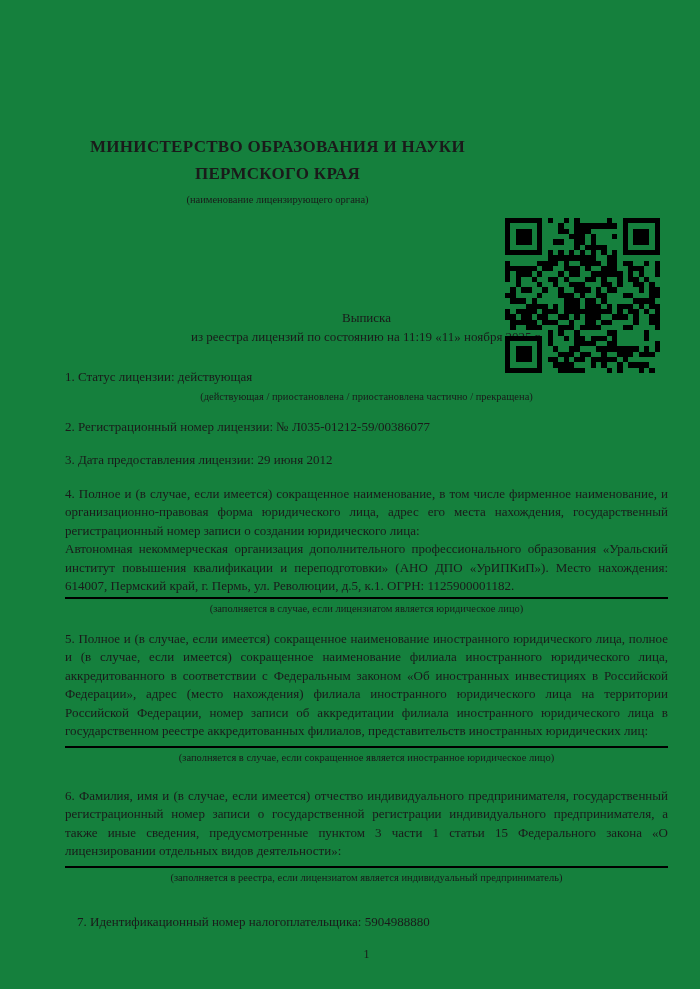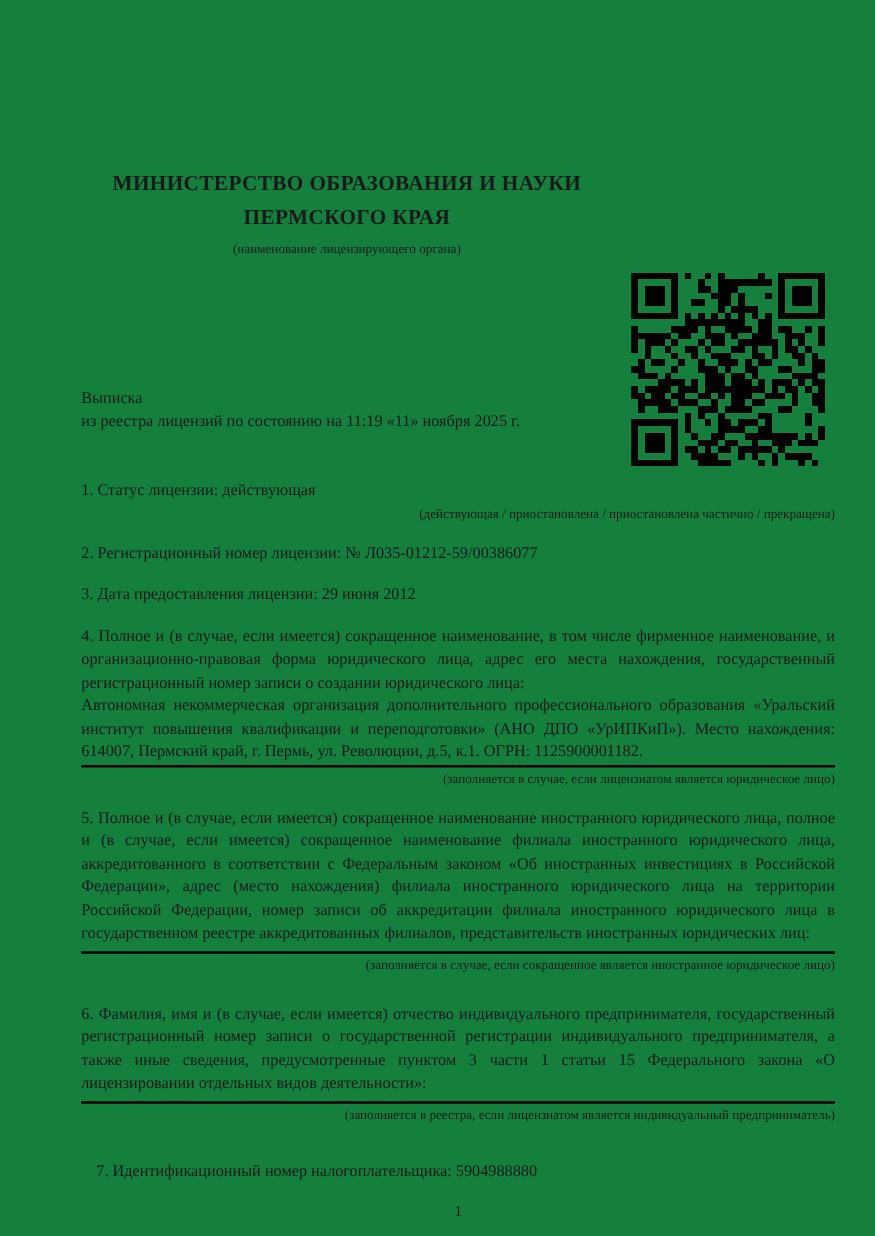--- a/index.html
+++ b/index.html
@@ -37,31 +37,32 @@
   }
   .small-caption {
     font-size: 10.5px;
     line-height: 13px;
     margin-top: 6px;
   }
   
   .textarea { margin-left: 65px; margin-right: 32px; }
   .subtitle {
     margin-top: 103px;
+    text-align: center;
     line-height: 18.5px;
   }
   .item { margin-top: 15px; line-height: 18.5px; }
-  .item.first { margin-top: 37px; }
+  .item.first { margin-top: 22px; }
   .item.mt-lg { margin-top: 23px; }
   .item.mt-xl { margin-top: 29px; margin-left: 12px; }
   .para { text-align: justify; line-height: 18.5px; }
   .para.on-line { border-bottom: 2px solid #000; padding-bottom: 1px; }
   .fill-line { border-top: 2px solid #000; margin-top: 5px; height: 0; }
   .centered-caption {
-    text-align: right;
+    text-align: center;
     font-size: 10.5px;
     line-height: 13px;
     margin-top: 3px;
   }
   .page-num {
     margin-top: 15px;
     text-align: center;
     font-size: 12px;
     line-height: 16px;
   }

